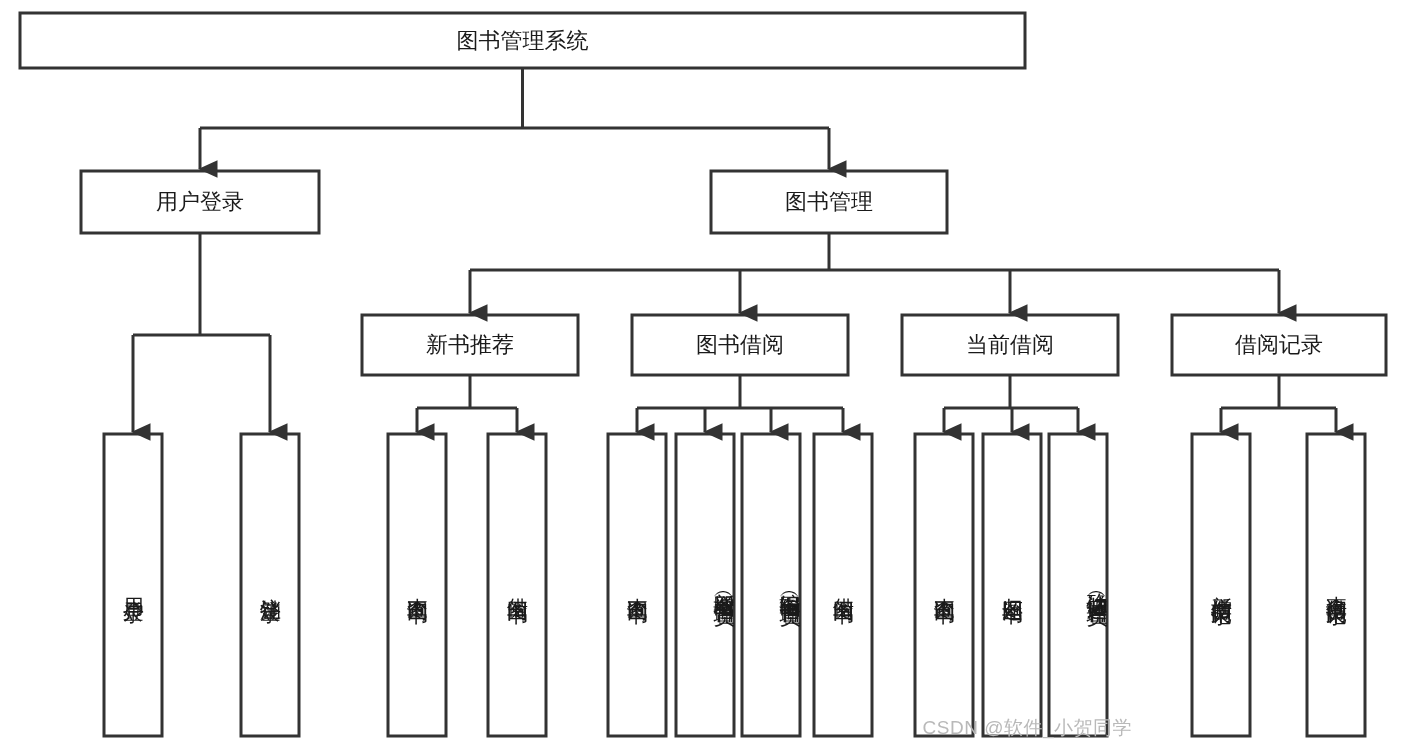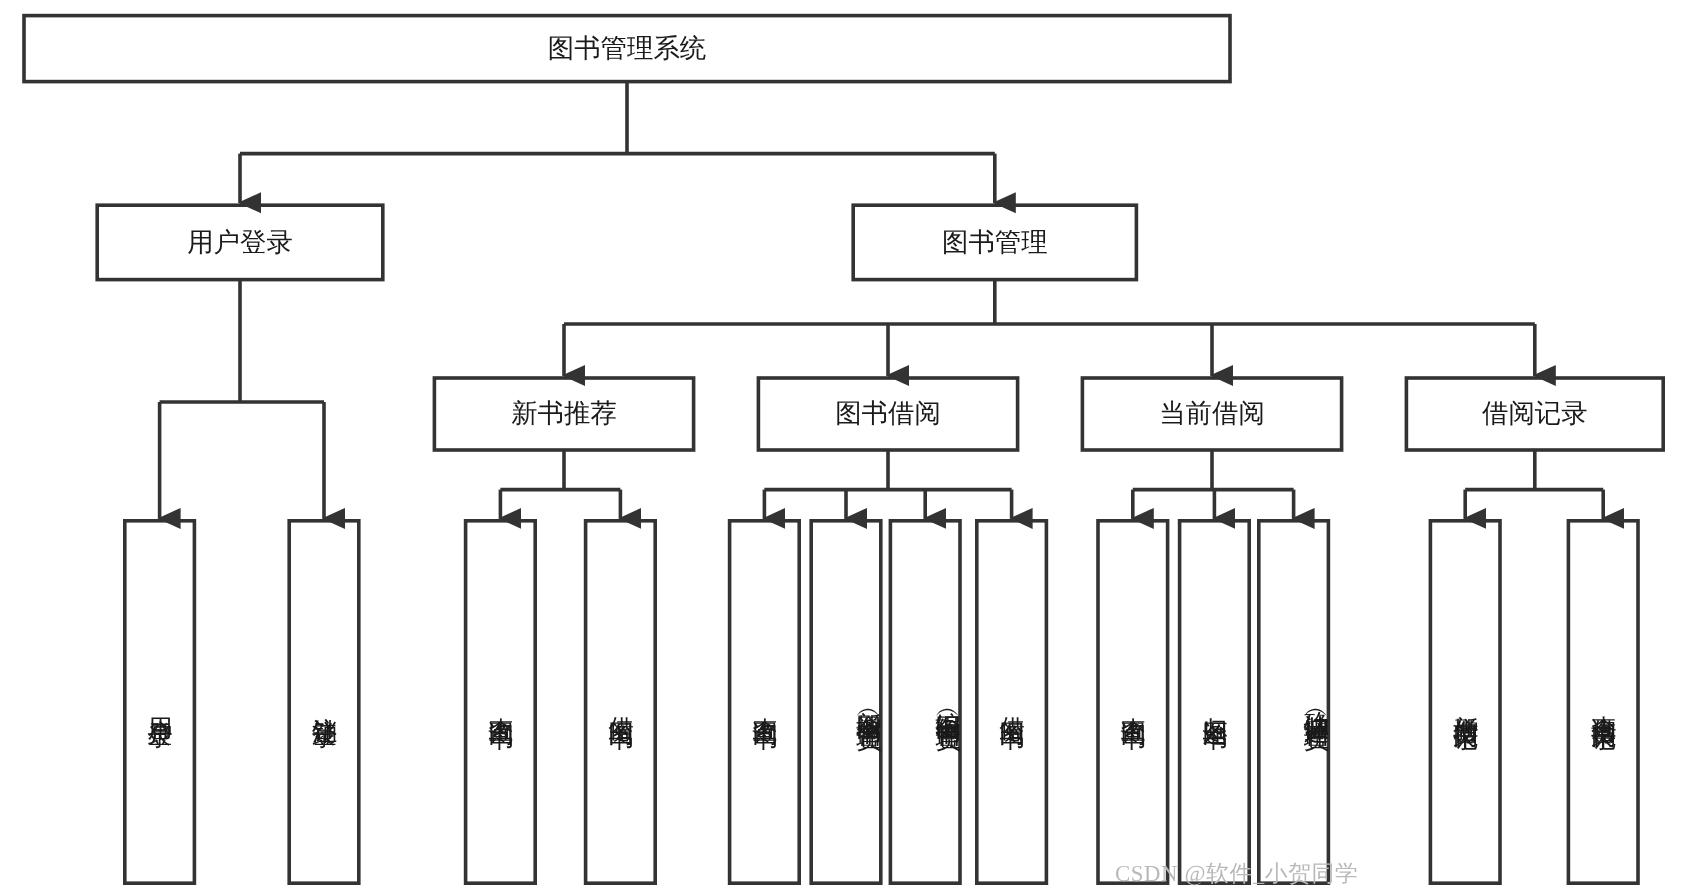--- a/index.html
+++ b/index.html
@@ -60,21 +60,21 @@
     display: flex;
     align-items: center;
     justify-content: center;
     pointer-events: none;
     white-space: nowrap;
   }
   .watermark {
     position: absolute;
     right: 14px;
     bottom: 6px;
-    font-family: Liberation Serif, serif;
+    font-family: Liberation Sans, sans-serif;
     font-size: 19px;
     color: #b9b9b9;
     letter-spacing: 0.5px;
     white-space: nowrap;
   }
 </style>
 </head>
 <body>
 
 <div id="diagram-root">

